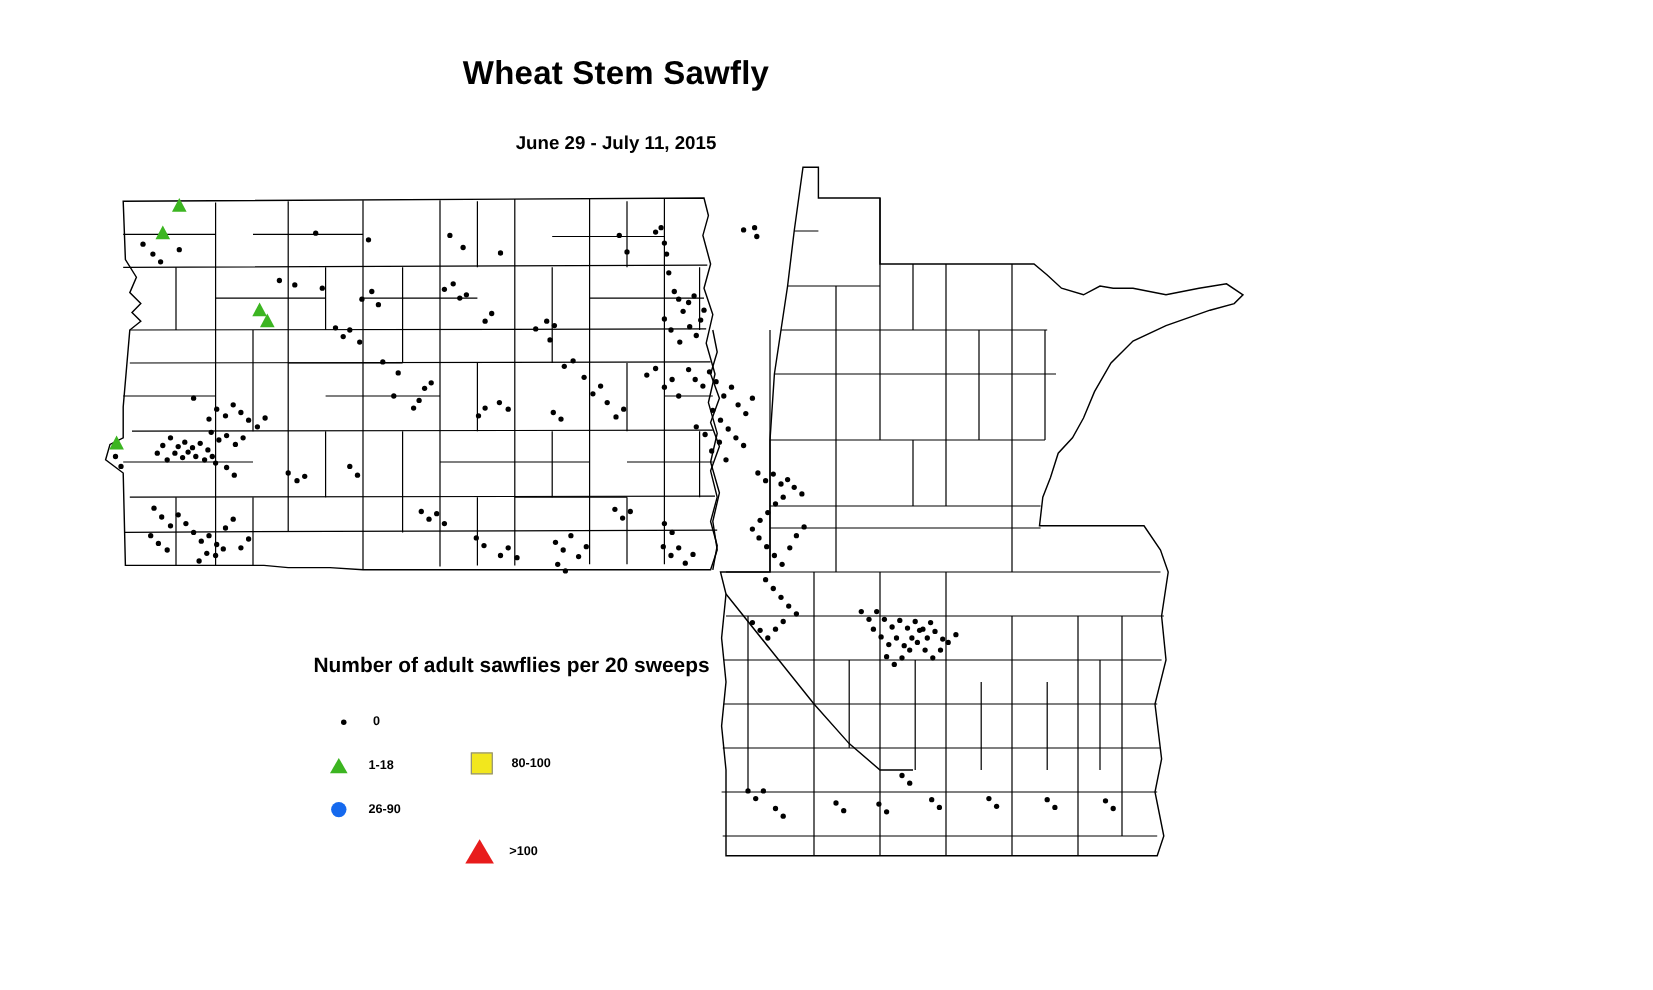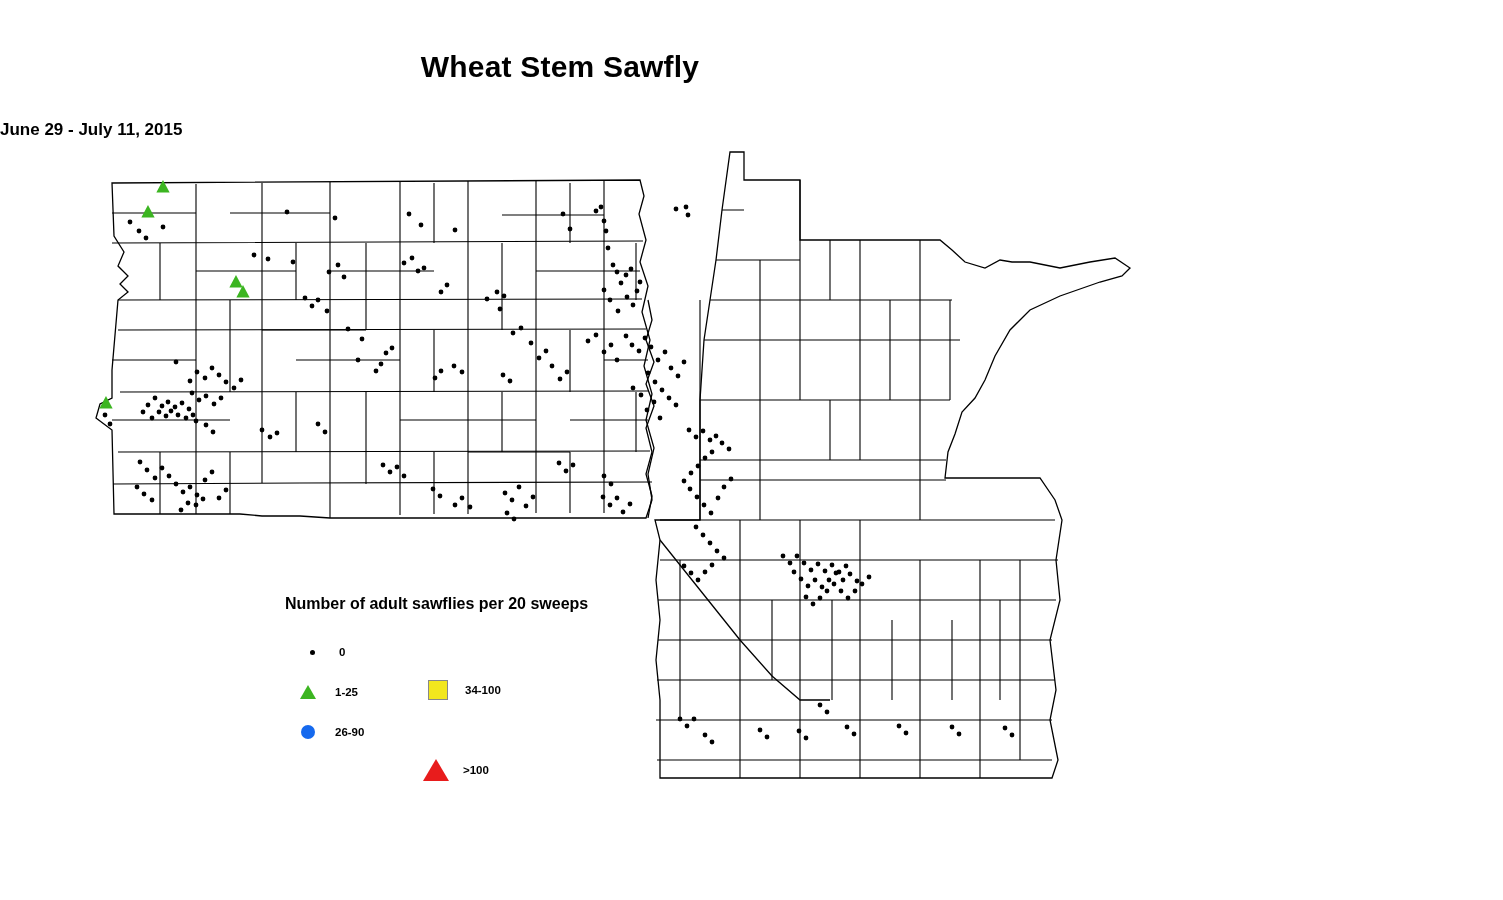--- a/index.html
+++ b/index.html
@@ -2,28 +2,28 @@
 <html><head>
 <meta charset="utf-8">
 <style>
   html,body{margin:0;padding:0;background:#ffffff;}
   body{width:1503px;height:900px;position:relative;overflow:hidden;
        font-family:"Liberation Sans", sans-serif; color:#000;}
   #stage{position:absolute;left:0;top:0;width:1323px;height:900px;}
 
   .title{position:absolute;left:0;top:50px;width:1120px;text-align:center;
          font-size:30px;font-weight:bold;letter-spacing:.2px;}
-  .subtitle{position:absolute;left:0;top:120px;width:1120px;text-align:left;
+  .subtitle{position:absolute;left:0;top:120px;width:1120px;text-align:center;
             font-size:17px;font-weight:bold;}
 
   #mapwrap{position:absolute;left:0;top:0;width:1503px;height:900px;}
   svg{display:block;}
 
   .legend{position:absolute;left:285px;top:595px;width:380px;}
-  .legend-title{font-size:16px;font-weight:bold;margin:0 0 26px 0;}
+  .legend-title{font-size:19px;font-weight:bold;margin:0 0 26px 0;}
   .legend-grid{position:relative;height:110px;}
   .lg-item{position:absolute;display:flex;align-items:center;}
   .lg-label{font-size:11.5px;font-weight:bold;margin-left:14px;}
   .sym{width:26px;height:26px;display:flex;align-items:center;justify-content:center;}
 
   .sym-dot{width:5px;height:5px;border-radius:50%;background:#000;}
   .sym-tri-g{width:0;height:0;border-left:8px solid transparent;border-right:8px solid transparent;border-bottom:14px solid #3cb521;}
   .sym-circ-b{width:14px;height:14px;border-radius:50%;background:#1569ee;}
   .sym-sq-y{width:18px;height:18px;background:#f2e71d;border:1px solid #888;}
   .sym-tri-r{width:0;height:0;border-left:13px solid transparent;border-right:13px solid transparent;border-bottom:22px solid #e81c1c;}
@@ -341,35 +341,35 @@
         <span class="sym">
             <span class="sym-dot"></span>
           </span>
         <span class="lg-label">0</span>
       </div>
 
       <div class="lg-item" style="left:10px;top:40px;">
         <span class="sym">
             <span class="sym-tri-g"></span>
           </span>
-        <span class="lg-label">1-25</span>
+        <span class="lg-label">1-18</span>
       </div>
 
       <div class="lg-item" style="left:10px;top:80px;">
         <span class="sym">
             <span class="sym-circ-b"></span>
           </span>
         <span class="lg-label">26-90</span>
       </div>
 
       <div class="lg-item" style="left:140px;top:38px;">
         <span class="sym">
             <span class="sym-sq-y"></span>
           </span>
-        <span class="lg-label">34-100</span>
+        <span class="lg-label">80-100</span>
       </div>
 
       <div class="lg-item" style="left:138px;top:78px;margin-top:40px;">
         <span class="sym">
             <span class="sym-tri-r"></span>
           </span>
         <span class="lg-label">&gt;100</span>
       </div>
 
     </div>

